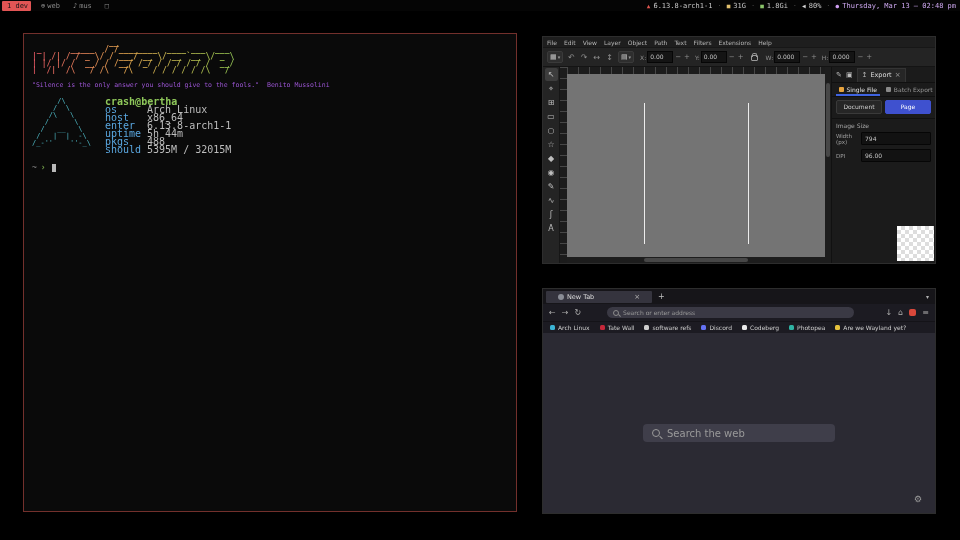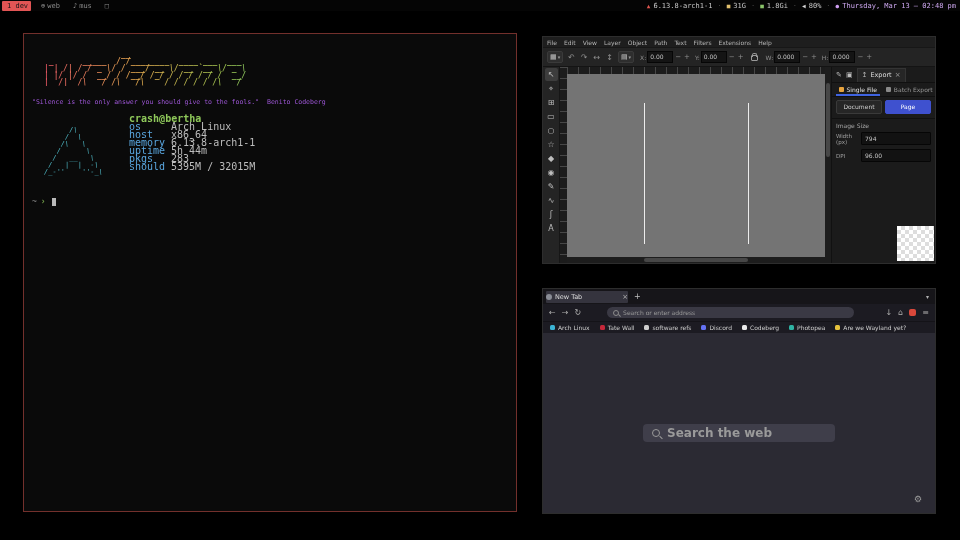--- a/index.html
+++ b/index.html
@@ -17,21 +17,21 @@
   .tb-right{flex:1.6;display:flex;align-items:center;justify-content:flex-end;gap:5px;padding-right:4px;}
   .st{display:inline-flex;align-items:center;gap:3px;}
   .sep{color:#4a4a4a;margin-right:2px;}
   .tb-right .st:first-of-type .sep{display:none;}
   .st-glyph{font-size:6px;}
 
   
   .terminal{position:absolute;left:23px;top:33px;width:494px;height:479px;background:#0a0a0a;
             border:1px solid #73302c;box-sizing:border-box;padding:5px 8px;
             font-family:"DejaVu Sans Mono",monospace;color:#c8c8c8;}
-  .term pre{margin:12px;font-style:italic;}
+  .term pre{margin:0;}
   .art{font-size:8px;line-height:7px;white-space:pre;font-weight:bold;
        background:linear-gradient(90deg,#e05561,#e5a84f,#9ec54f,#4fc591,#4fb8e5,#9d7ae8);
        -webkit-background-clip:text;background-clip:text;color:transparent;}
   .art2{margin-top:1px;}
   .quote{margin-top:7px;font-size:6.5px;color:#9b55d3;display:flex;gap:8px;white-space:pre;}
   .fetch{display:flex;gap:14px;margin-top:9px;}
   .archlogo{font-size:7px;line-height:7px;white-space:pre;color:#4fb8c5;}
   .fetch-info{font-size:10px;line-height:8px;}
   .userhost{color:#8ec75a;font-weight:bold;}
   .frow{display:flex;}
@@ -101,21 +101,21 @@
            color:#c5c5c5;font-size:6px;padding-left:3px;border-radius:1px;}
   .preview{position:absolute;right:1px;bottom:2px;width:37px;height:35px;background-color:#fff;
            background-image:linear-gradient(45deg,#ddd 25%,transparent 25%,transparent 75%,#ddd 75%),
                             linear-gradient(45deg,#ddd 25%,transparent 25%,transparent 75%,#ddd 75%);
            background-size:8px 8px;background-position:0 0,4px 4px;}
 
   
   .browser{left:542px;top:288px;width:394px;height:226px;background:#2b2a33;display:flex;flex-direction:column;}
   .br-tabbar{height:15px;background:#161519;display:flex;align-items:center;padding-left:3px;}
   .br-tab{width:82px;height:12px;background:#35343e;border-radius:1px;display:flex;align-items:center;gap:3px;
-          padding:0 0;font-size:6.5px;color:#dcdcdc;}
+          padding:0 12px;font-size:6.5px;color:#dcdcdc;}
   .globe{width:6px;height:6px;border-radius:50%;background:#8a8d96;flex:none;}
   .br-tab-title{flex:1;white-space:nowrap;overflow:hidden;}
   .br-tab-close{color:#b3b3b3;font-size:7px;}
   .br-newtab{color:#c0c0c0;font-size:8px;margin-left:6px;}
   .br-tab-overflow{margin-left:auto;margin-right:6px;color:#b0b0b0;font-size:6px;}
   .br-navbar{height:17px;background:#1c1b22;display:flex;align-items:center;padding:0 6px;gap:6px;}
   .nav-ico{color:#aeaeae;font-size:8px;}
   .urlbar{flex:1;height:11px;background:#3a3944;border-radius:6px;margin:0 26px 0 20px;
           display:flex;align-items:center;gap:4px;padding:0 6px;}
   .mag{width:4px;height:4px;border:1px solid #8b8b8b;border-radius:50%;position:relative;flex:none;}
@@ -124,21 +124,21 @@
   .adblock{width:7px;height:7px;background:#d9483b;border-radius:2px;}
   .br-bookmarks{height:11px;background:#1c1b22;display:flex;align-items:center;gap:10px;padding-left:7px;
                 font-size:6px;color:#cfcfcf;border-top:1px solid #141318;}
   .bm{display:inline-flex;align-items:center;gap:3px;white-space:nowrap;}
   .bm-ico{width:5px;height:5px;border-radius:1.5px;display:inline-block;flex:none;}
   .br-content{flex:1;background:#2b2a33;position:relative;}
   .searchbox{position:absolute;left:50%;transform:translateX(-50%);top:91px;width:192px;height:18px;
              background:#3f3e4a;border-radius:4px;display:flex;align-items:center;gap:7px;padding:0 9px;box-sizing:border-box;}
   .mag2{width:6px;height:6px;border:1px solid #9a9a9a;border-radius:50%;position:relative;flex:none;}
   .mag2::after{content:'';position:absolute;width:4px;height:1px;background:#9a9a9a;transform:rotate(45deg);right:-4px;bottom:-2px;}
-  .search-ph{font-size:12px;color:#9a9a9a;font-weight:bold;}
+  .search-ph{font-size:10px;color:#9a9a9a;}
   .gear{position:absolute;right:13px;bottom:9px;color:#9a9a9a;font-size:9px;}
 </style>
 </head>
 <body>
 
 <div class="screen">
 
   <div class="topbar">
     <div class="tb-left">
 
@@ -197,21 +197,21 @@
   </div>
 
   <div class="terminal term">
     <pre class="art">                __
  _      _____  / /________  ____ ___  ___
 | | /| / / _ \/ / ___/ __ \/ __ `__ \/ _ \
 | |/ |/ /  __/ / /__/ /_/ / / / / / /  __/
 |__/|__/\___/_/\___/\____/_/ /_/ /_/\___/</pre>
     <div class="quote">
       <span>"Silence is the only answer you should give to the fools."</span>
-      <span>Benito Codeberg</span>
+      <span>Benito Mussolini</span>
     </div>
     <div class="fetch">
       <pre class="archlogo">      /\
      /  \
     /\   \
    /      \
   /   __   \
  /   |  |  -\
 /_-''    ''-_\</pre>
       <div class="fetch-info">
@@ -222,32 +222,32 @@
               <span class="flabel">os</span>
               <span class="fvalue">Arch Linux</span>
             </div>
 
             <div class="frow">
               <span class="flabel">host</span>
               <span class="fvalue">x86_64</span>
             </div>
 
             <div class="frow">
-              <span class="flabel">memory</span>
+              <span class="flabel">enter</span>
               <span class="fvalue">6.13.8-arch1-1</span>
             </div>
 
             <div class="frow">
               <span class="flabel">uptime</span>
               <span class="fvalue">5h 44m</span>
             </div>
 
             <div class="frow">
               <span class="flabel">pkgs</span>
-              <span class="fvalue">283</span>
+              <span class="fvalue">488</span>
             </div>
 
             <div class="frow">
               <span class="flabel">should</span>
               <span class="fvalue">5395M / 32015M</span>
             </div>
           </div>
       </div>
     </div>
     <div class="promptline">

